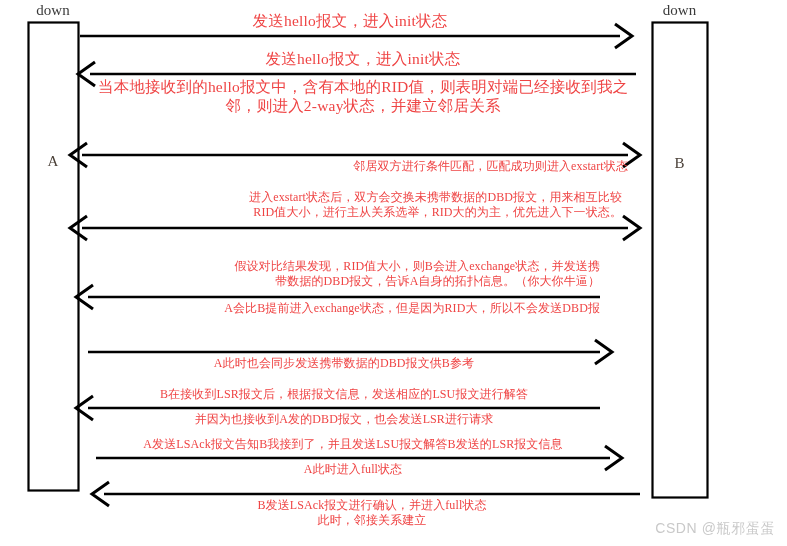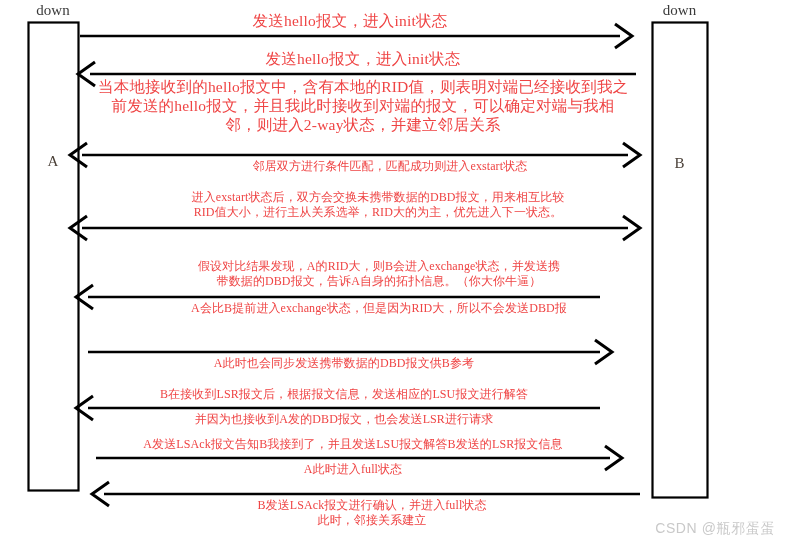--- a/index.html
+++ b/index.html
@@ -34,21 +34,21 @@
     position:absolute;
     font-family:"Liberation Serif","DejaVu Serif",serif;
     color:#ef4444;
     white-space:pre;
     line-height:1.22;
   }
   .t-big{font-size:15.5px;letter-spacing:0.2px;}
   .t-mid{font-size:12px;letter-spacing:0.1px;}
 
   .center{text-align:center;}
-  .left{text-align:center;margin-left:24px;}
+  .left{text-align:right;}
 
   .watermark{
     position:absolute;
     right:12px;bottom:8px;
     font-family:"Liberation Sans","DejaVu Sans",sans-serif;
     font-size:14px;
     color:#c9c9c9;
     letter-spacing:0.6px;
     white-space:nowrap;
   }
@@ -98,24 +98,24 @@
         <path d="M 104 494 L 640 494" stroke="#000000" stroke-width="2.4" fill="none" stroke-linecap="butt"></path>
         <path d="M 109 482 L 92 494 L 109 506" stroke="#000000" stroke-width="3" fill="none" stroke-linecap="butt"></path>
       </g>
     </svg>
     <div class="lifeline-label" style="left: 16px; top: 2px; width: 74px;">down</div>
     <div class="actor-name" style="left: 28px; top: 153.04px; width: 50px;">A</div>
     <div class="lifeline-label" style="left: 640px; top: 2px; width: 79px;">down</div>
     <div class="actor-name" style="left: 652px; top: 155px; width: 55px;">B</div>
     <div class="msg-text t-big center" style="left: 88px; top: 12px; width: 524px;"><div>发送hello报文，进入init状态</div></div>
     <div class="msg-text t-big center" style="left: 98px; top: 50px; width: 530px;"><div>发送hello报文，进入init状态</div></div>
-    <div class="msg-text t-big center" style="left: 98px; top: 78px; width: 530px;"><div>当本地接收到的hello报文中，含有本地的RID值，则表明对端已经接收到我之</div><div>前发送的hello报文，并且我此时接收到对端的报文，可以确定对端与我相</div><div>邻，则进入2-way状态，并建立邻居关系</div></div>
+    <div class="msg-text t-big center" style="left: 98px; top: 78px; width: 530px;"><div>当本地接收到的hello报文中，含有本地的RID值，则表明对端已经接收到我之</div><div>邻，则进入2-way状态，并建立邻居关系</div></div>
     <div class="msg-text t-mid left" style="left: 104px; top: 159px; width: 524px;"><div>邻居双方进行条件匹配，匹配成功则进入exstart状态</div></div>
-    <div class="msg-text t-mid left" style="left: 92px; top: 190px; width: 524px;"><div>进入exstart状态后，双方会交换未携带数据的DBD报文，用来相互比较</div><div>RID值大小，进行主从关系选举，RID大的为主，优先进入下一状态。</div></div>
-    <div class="msg-text t-mid left" style="left: 110px; top: 259px; width: 490px;"><div>假设对比结果发现，A的RID大，则B会进入exchange状态，并发送携</div><div>带数据的DBD报文，告诉A自身的拓扑信息。（你大你牛逼）</div></div>
+    <div class="msg-text t-mid left" style="left: 98px; top: 190px; width: 524px;"><div>进入exstart状态后，双方会交换未携带数据的DBD报文，用来相互比较</div><div>RID值大小，进行主从关系选举，RID大的为主，优先进入下一状态。</div></div>
+    <div class="msg-text t-mid left" style="left: 110px; top: 259px; width: 490px;"><div>假设对比结果发现，RID值大小，则B会进入exchange状态，并发送携</div><div>带数据的DBD报文，告诉A自身的拓扑信息。（你大你牛逼）</div></div>
     <div class="msg-text t-mid left" style="left: 110px; top: 301px; width: 490px;"><div>A会比B提前进入exchange状态，但是因为RID大，所以不会发送DBD报</div></div>
     <div class="msg-text t-mid center" style="left: 96px; top: 356px; width: 496px;"><div>A此时也会同步发送携带数据的DBD报文供B参考</div></div>
     <div class="msg-text t-mid center" style="left: 96px; top: 387px; width: 496px;"><div>B在接收到LSR报文后，根据报文信息，发送相应的LSU报文进行解答</div></div>
     <div class="msg-text t-mid center" style="left: 96px; top: 412px; width: 496px;"><div>并因为也接收到A发的DBD报文，也会发送LSR进行请求</div></div>
     <div class="msg-text t-mid center" style="left: 104px; top: 437px; width: 498px;"><div>A发送LSAck报文告知B我接到了，并且发送LSU报文解答B发送的LSR报文信息</div></div>
     <div class="msg-text t-mid center" style="left: 104px; top: 462px; width: 498px;"><div>A此时进入full状态</div></div>
     <div class="msg-text t-mid center" style="left: 112px; top: 498px; width: 520px;"><div>B发送LSAck报文进行确认，并进入full状态</div><div>此时，邻接关系建立</div></div>
   </div>
 
 <div class="watermark">CSDN @瓶邪蛋蛋</div>

